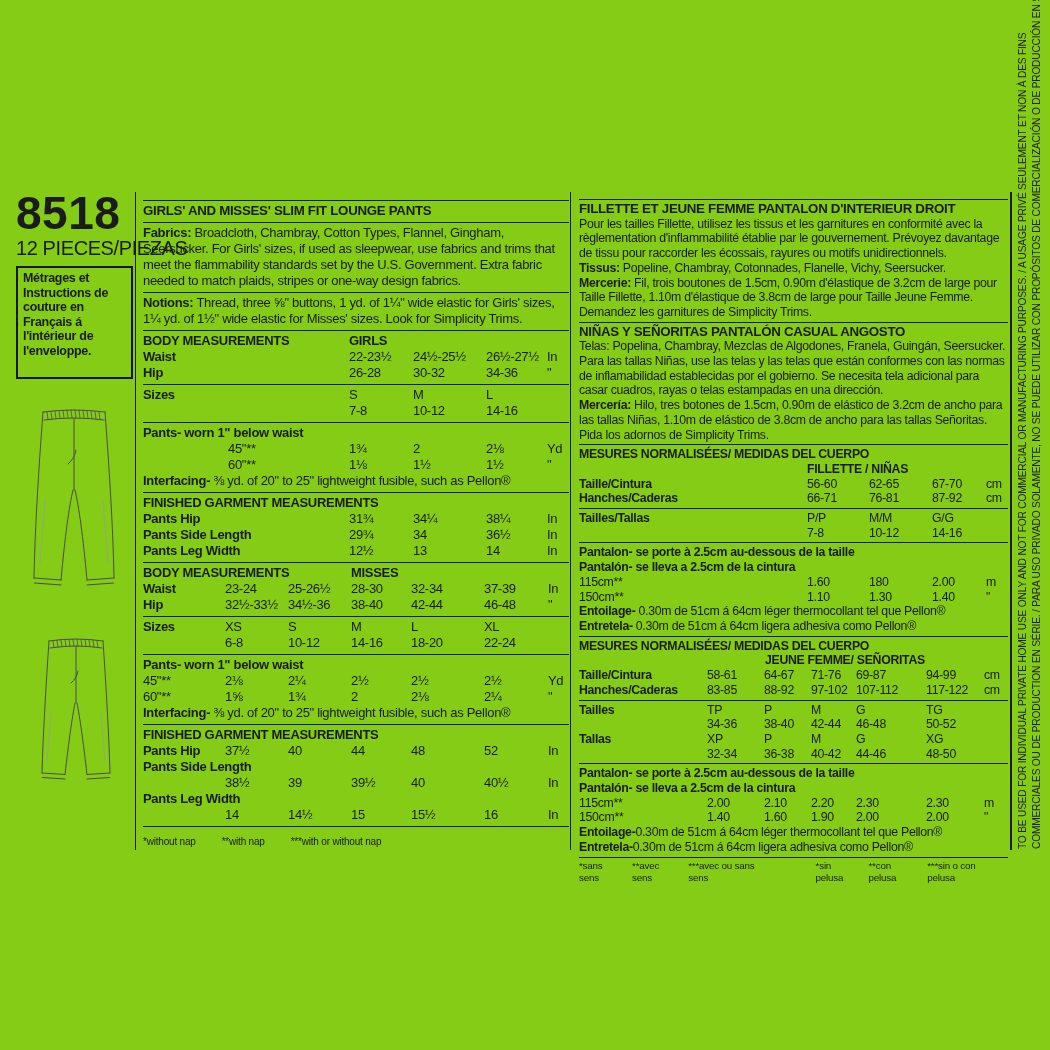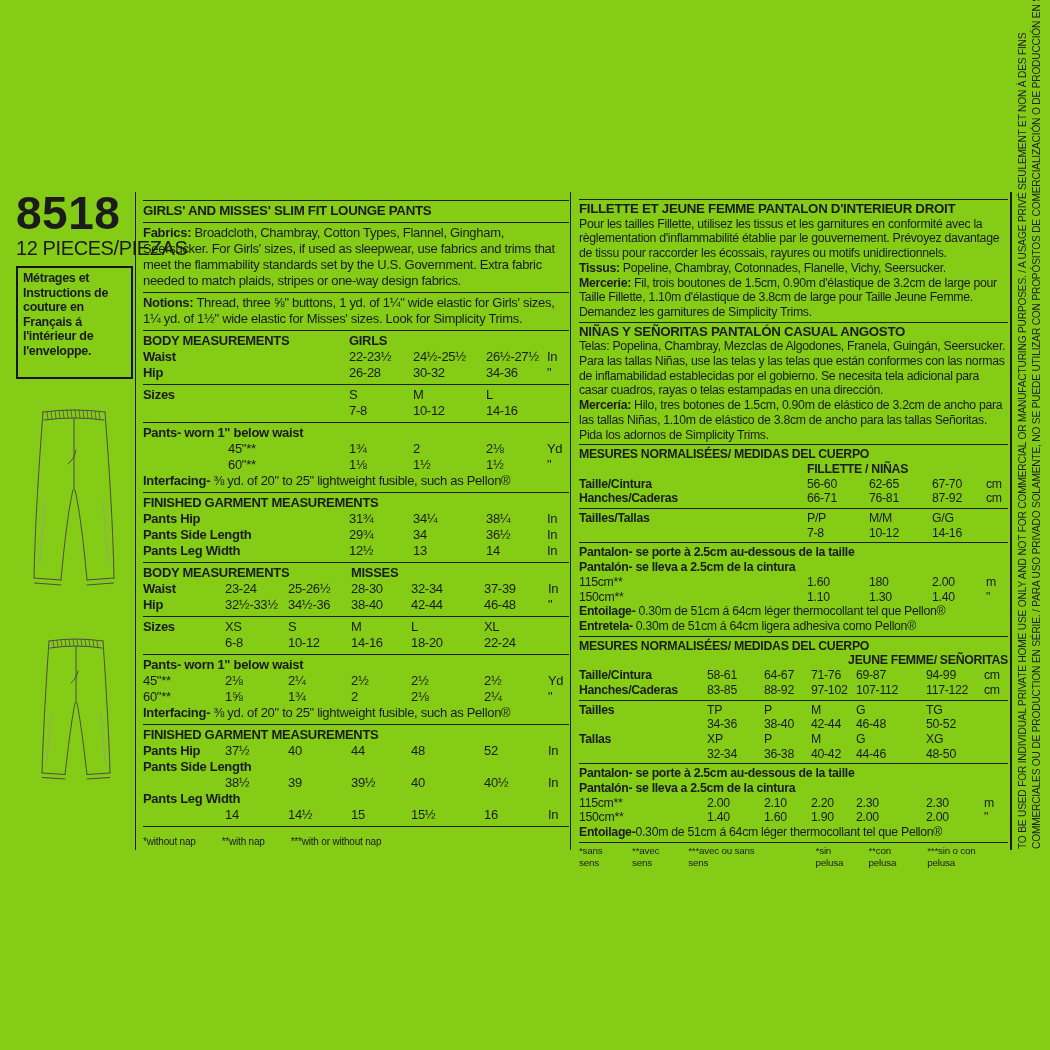--- a/index.html
+++ b/index.html
@@ -31,21 +31,21 @@
   .col-fr .rule { margin:2px 0 2px; }
 
   .g3 { display:grid; grid-template-columns:206px 64px 73px 61px 22px; }
   .g5 { display:grid; grid-template-columns:82px 63px 63px 60px 73px 64px 21px; }
   .f3 { display:grid; grid-template-columns:228px 62px 63px 54px 22px; }
   .f5 { display:grid; grid-template-columns:128px 57px 47px 45px 70px 58px 24px; }
   .hdr { display:flex; font-weight:700; }
   .w206 { width:206px; } .w208 { width:208px; }
   .ind { padding-left:85px; }
   .gp1 { padding-left:228px; font-weight:700; }
-  .gp2 { padding-left:186px; font-weight:700;text-align:right; }
+  .gp2 { padding-left:186px; font-weight:700; }
 
   .fn { font-size:10px; line-height:12px; margin-top:9px; letter-spacing:-0.2px; }
   .fn span { margin-right:26px; }
   .fn-fr { font-size:9.8px; line-height:12px; margin-top:2px; letter-spacing:-0.2px; display:flex; }
   .fn-fr span { margin-right:14px; }
   .fn-fr .gap { margin-left:38px; }
 
   .disclaimer { position:absolute; left:1016px; top:849px; width:656px; transform:rotate(-90deg); transform-origin:0 0; font-size:10.2px; line-height:13.5px; letter-spacing:-0.2px; white-space:nowrap; color:#222; }
 </style>
 </head>
@@ -398,20 +398,21 @@
     <div class="f5">
         <span>150cm**</span>
         <span>1.40</span>
         <span>1.60</span>
         <span>1.90</span>
         <span>2.00</span>
         <span>2.00</span>
         <span>"</span>
       </div>
     <p><span class="b">Entoilage-</span><span>0.30m de 51cm á 64cm léger thermocollant tel que Pellon®</span></p>
+    <p><span class="b">Entretela-</span><span>0.30m de 51cm á 64cm ligera adhesiva como Pellon®</span></p>
     <div class="rule"></div>
     <div class="fn-fr">
       <span>*sans sens</span>
       <span>**avec sens</span>
       <span>***avec ou sans sens</span>
       <span class="gap">*sin pelusa</span>
       <span>**con pelusa</span>
       <span>***sin o con pelusa</span>
     </div>
   </div>

